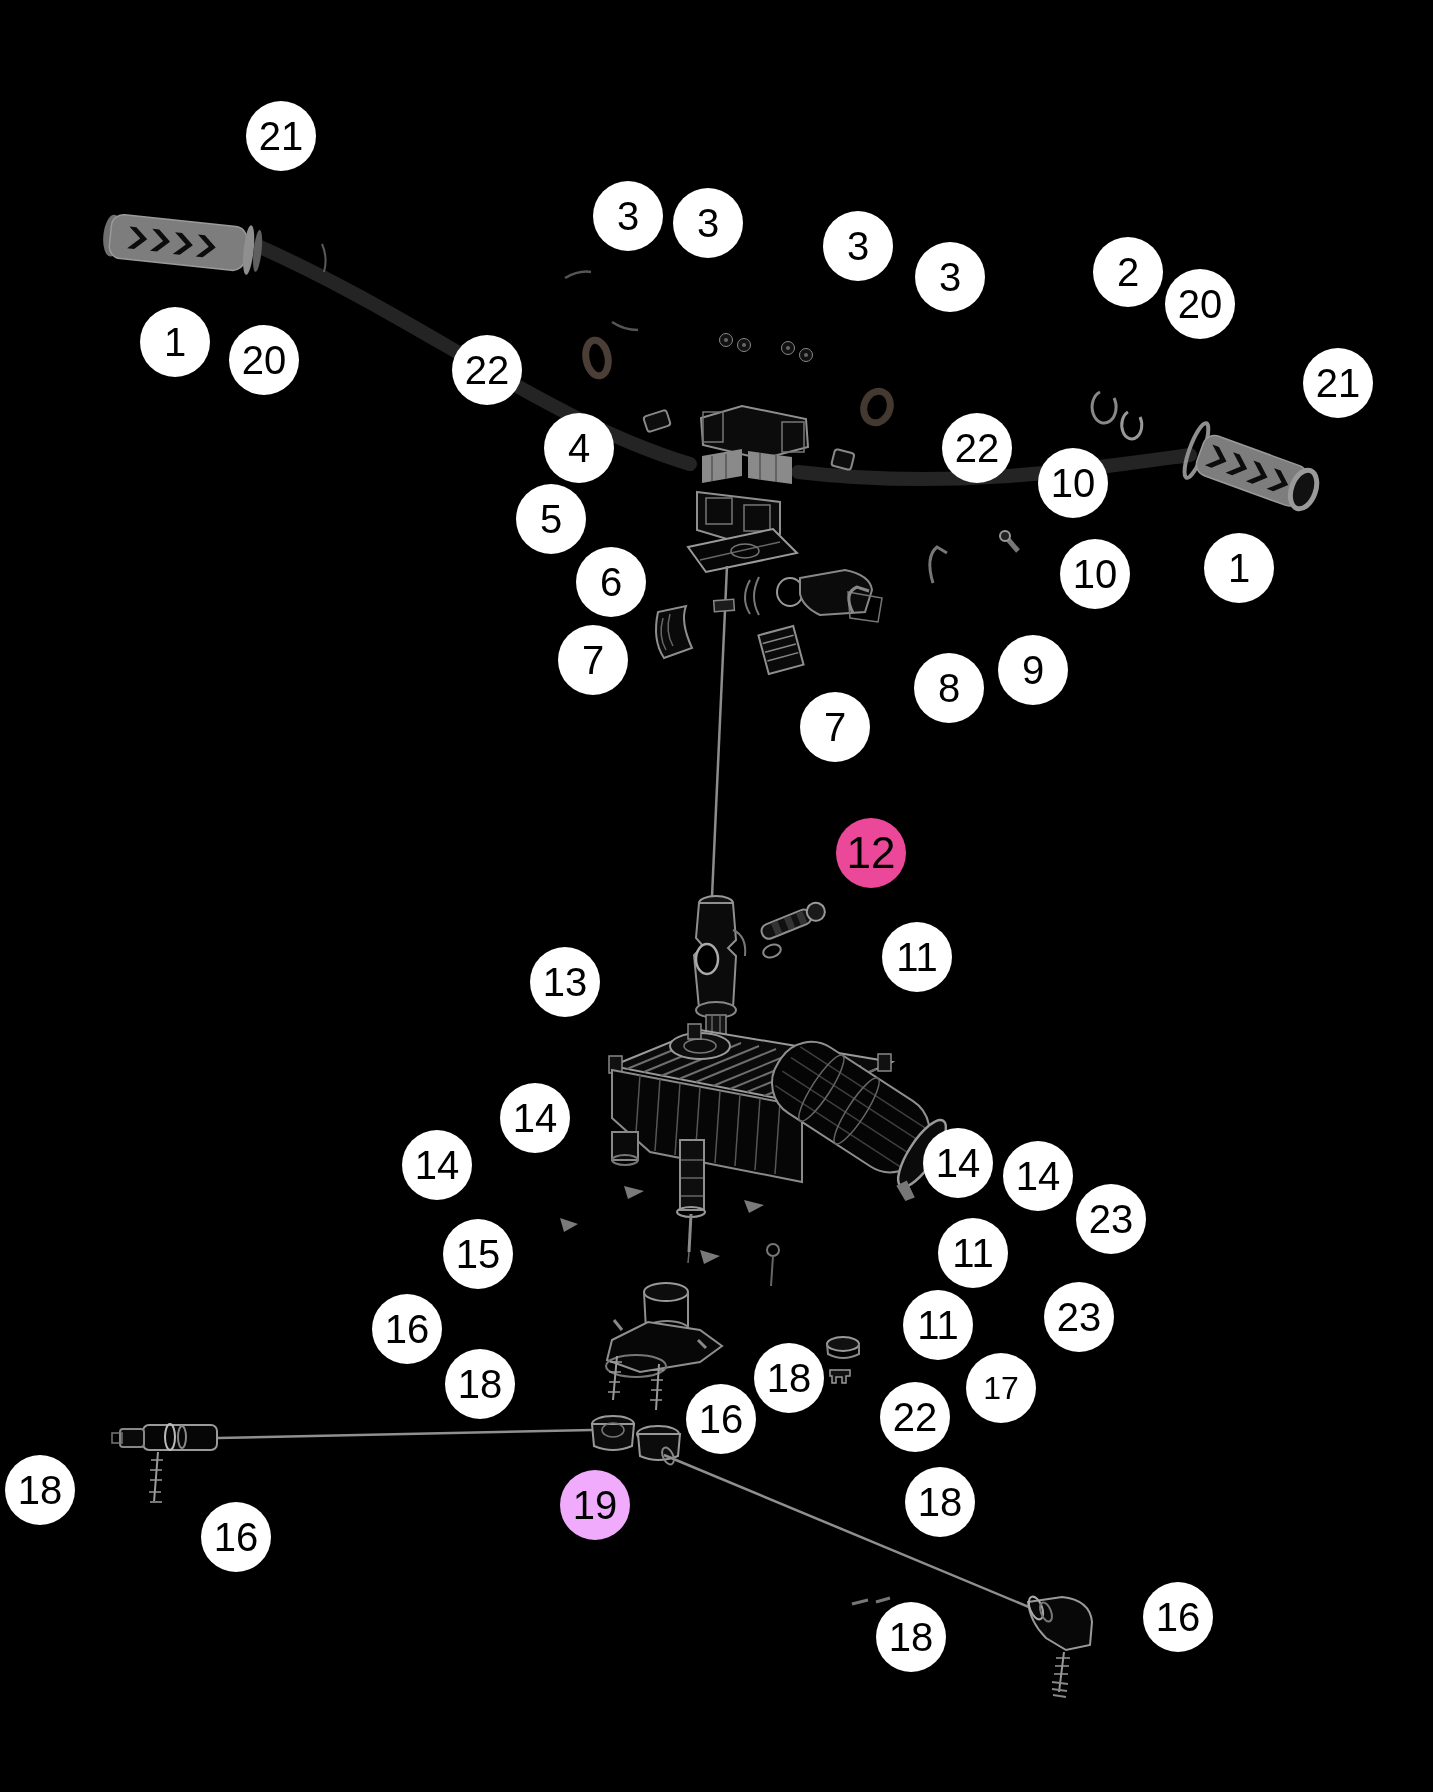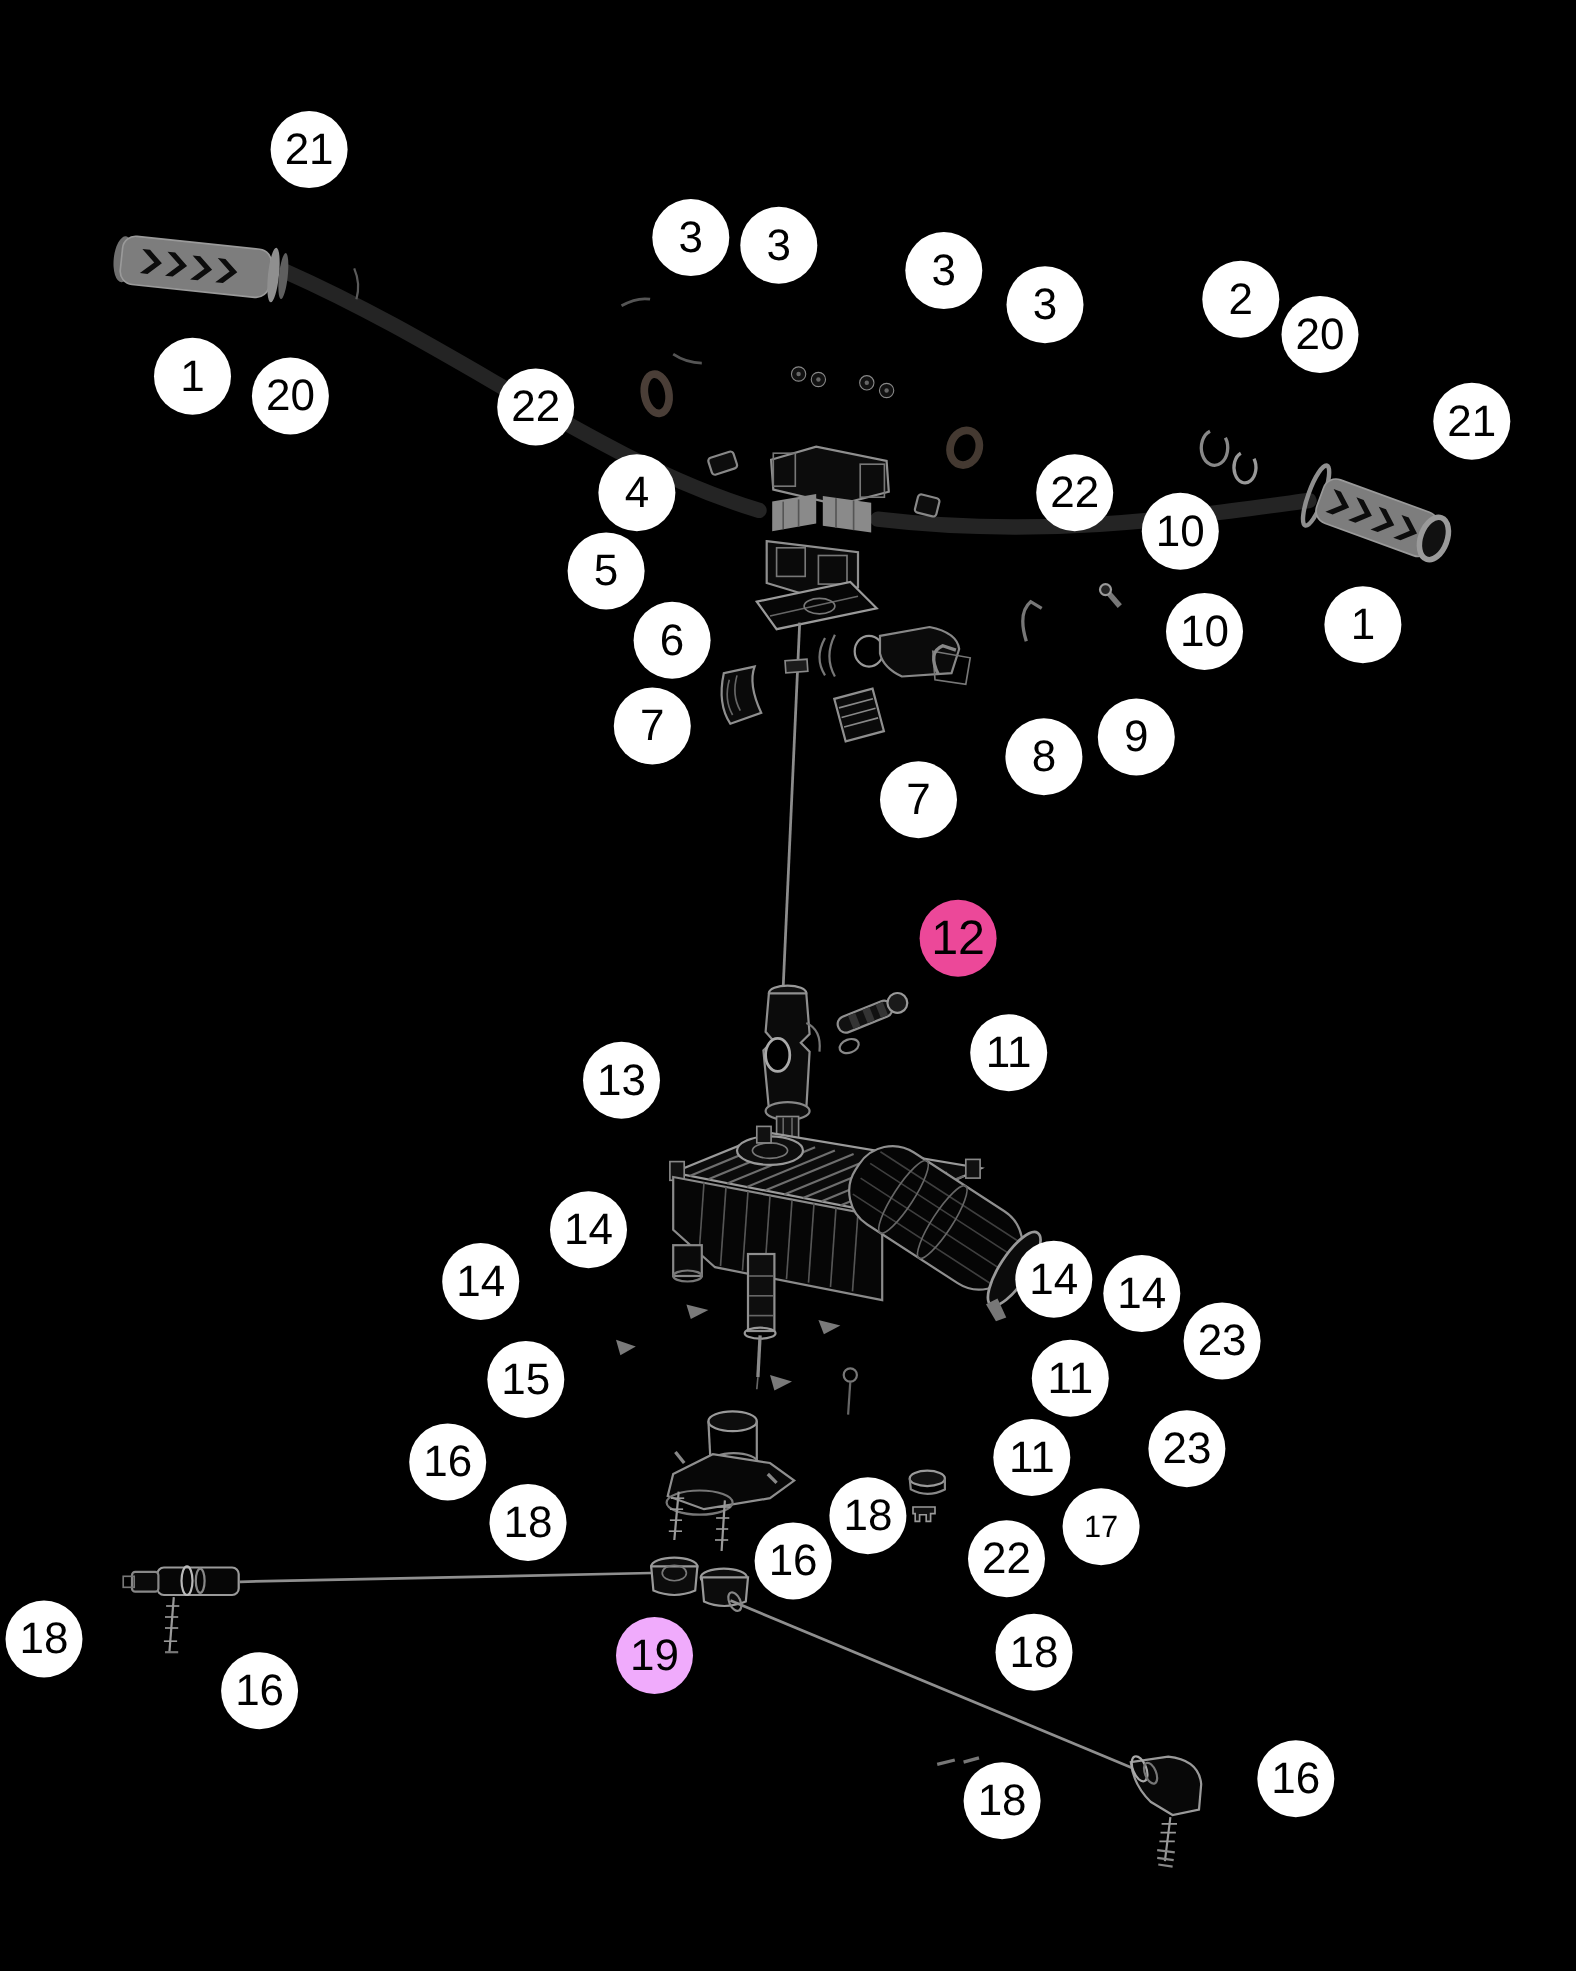--- a/index.html
+++ b/index.html
@@ -299,21 +299,21 @@
       <div class="callout" style="left: 923px; top: 1128px; height: 70px; width: 70px; background: rgb(255, 255, 255); color: rgb(0, 0, 0); font-size: 40px;">14</div>
       <div class="callout" style="left: 1003px; top: 1141px; height: 70px; width: 70px; background: rgb(255, 255, 255); color: rgb(0, 0, 0); font-size: 40px;">14</div>
       <div class="callout" style="left: 1076px; top: 1184px; height: 70px; width: 70px; background: rgb(255, 255, 255); color: rgb(0, 0, 0); font-size: 40px;">23</div>
       <div class="callout" style="left: 443px; top: 1219px; height: 70px; width: 70px; background: rgb(255, 255, 255); color: rgb(0, 0, 0); font-size: 40px;">15</div>
       <div class="callout" style="left: 938px; top: 1218px; height: 70px; width: 70px; background: rgb(255, 255, 255); color: rgb(0, 0, 0); font-size: 40px;">11</div>
       <div class="callout" style="left: 1044px; top: 1282px; height: 70px; width: 70px; background: rgb(255, 255, 255); color: rgb(0, 0, 0); font-size: 40px;">23</div>
       <div class="callout" style="left: 903px; top: 1290px; height: 70px; width: 70px; background: rgb(255, 255, 255); color: rgb(0, 0, 0); font-size: 40px;">11</div>
       <div class="callout" style="left: 372px; top: 1294px; height: 70px; width: 70px; background: rgb(255, 255, 255); color: rgb(0, 0, 0); font-size: 40px;">16</div>
       <div class="callout" style="left: 445px; top: 1349px; height: 70px; width: 70px; background: rgb(255, 255, 255); color: rgb(0, 0, 0); font-size: 40px;">18</div>
       <div class="callout" style="left: 754px; top: 1343px; height: 70px; width: 70px; background: rgb(255, 255, 255); color: rgb(0, 0, 0); font-size: 40px;">18</div>
-      <div class="callout" style="left: 966px; top: 1353px; height: 70px; width: 70px; background: rgb(255, 255, 255); color: rgb(0, 0, 0); font-size: 28px;">17</div>
+      <div class="callout" style="left: 966px; top: 1353px; height: 70px; width: 70px; background: rgb(255, 255, 255); color: rgb(0, 0, 0); font-size: 32px;">17</div>
       <div class="callout" style="left: 880px; top: 1382px; height: 70px; width: 70px; background: rgb(255, 255, 255); color: rgb(0, 0, 0); font-size: 40px;">22</div>
       <div class="callout" style="left: 686px; top: 1384px; height: 70px; width: 70px; background: rgb(255, 255, 255); color: rgb(0, 0, 0); font-size: 40px;">16</div>
       <div class="callout" style="left: 5px; top: 1455px; height: 70px; width: 70px; background: rgb(255, 255, 255); color: rgb(0, 0, 0); font-size: 40px;">18</div>
       <div class="callout" style="left: 905px; top: 1467px; height: 70px; width: 70px; background: rgb(255, 255, 255); color: rgb(0, 0, 0); font-size: 40px;">18</div>
       <div class="callout" style="left: 560px; top: 1470px; height: 70px; width: 70px; background: #f0abfc; color: rgb(0, 0, 0); font-size: 40px;">19</div>
       <div class="callout" style="left: 201px; top: 1502px; height: 70px; width: 70px; background: rgb(255, 255, 255); color: rgb(0, 0, 0); font-size: 40px;">16</div>
       <div class="callout" style="left: 1143px; top: 1582px; height: 70px; width: 70px; background: rgb(255, 255, 255); color: rgb(0, 0, 0); font-size: 40px;">16</div>
       <div class="callout" style="left: 876px; top: 1602px; height: 70px; width: 70px; background: rgb(255, 255, 255); color: rgb(0, 0, 0); font-size: 40px;">18</div>
     </div>
 

